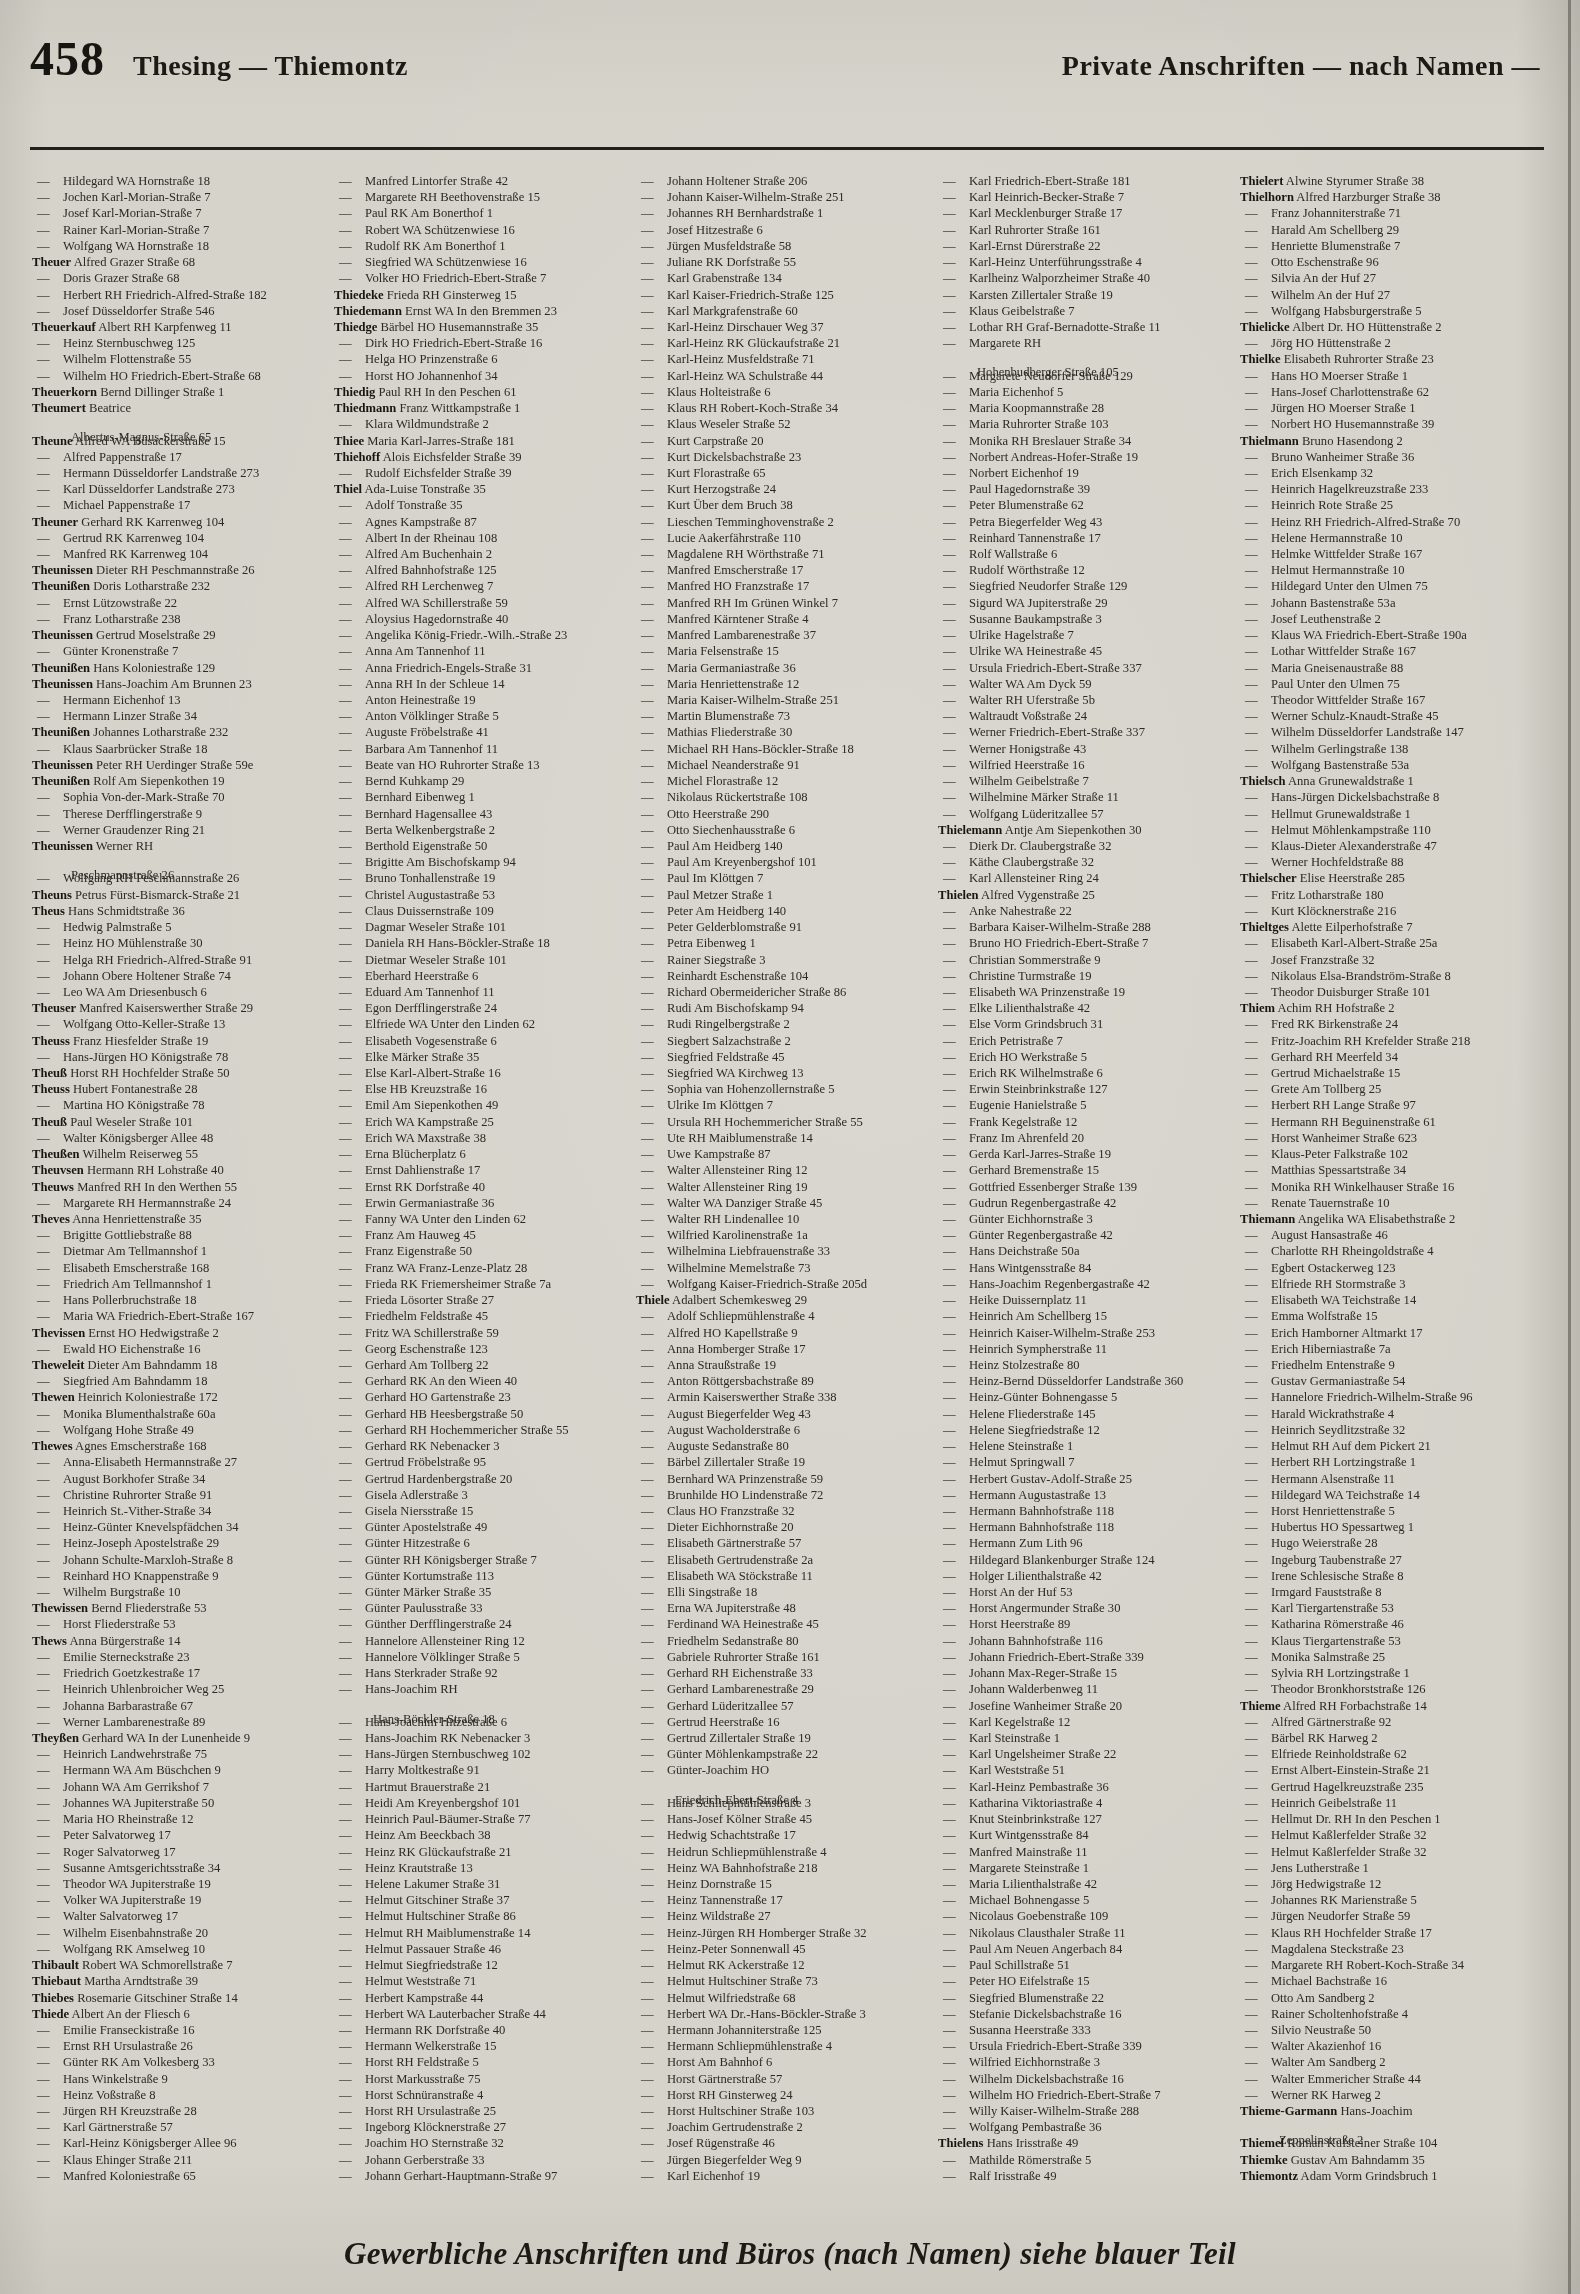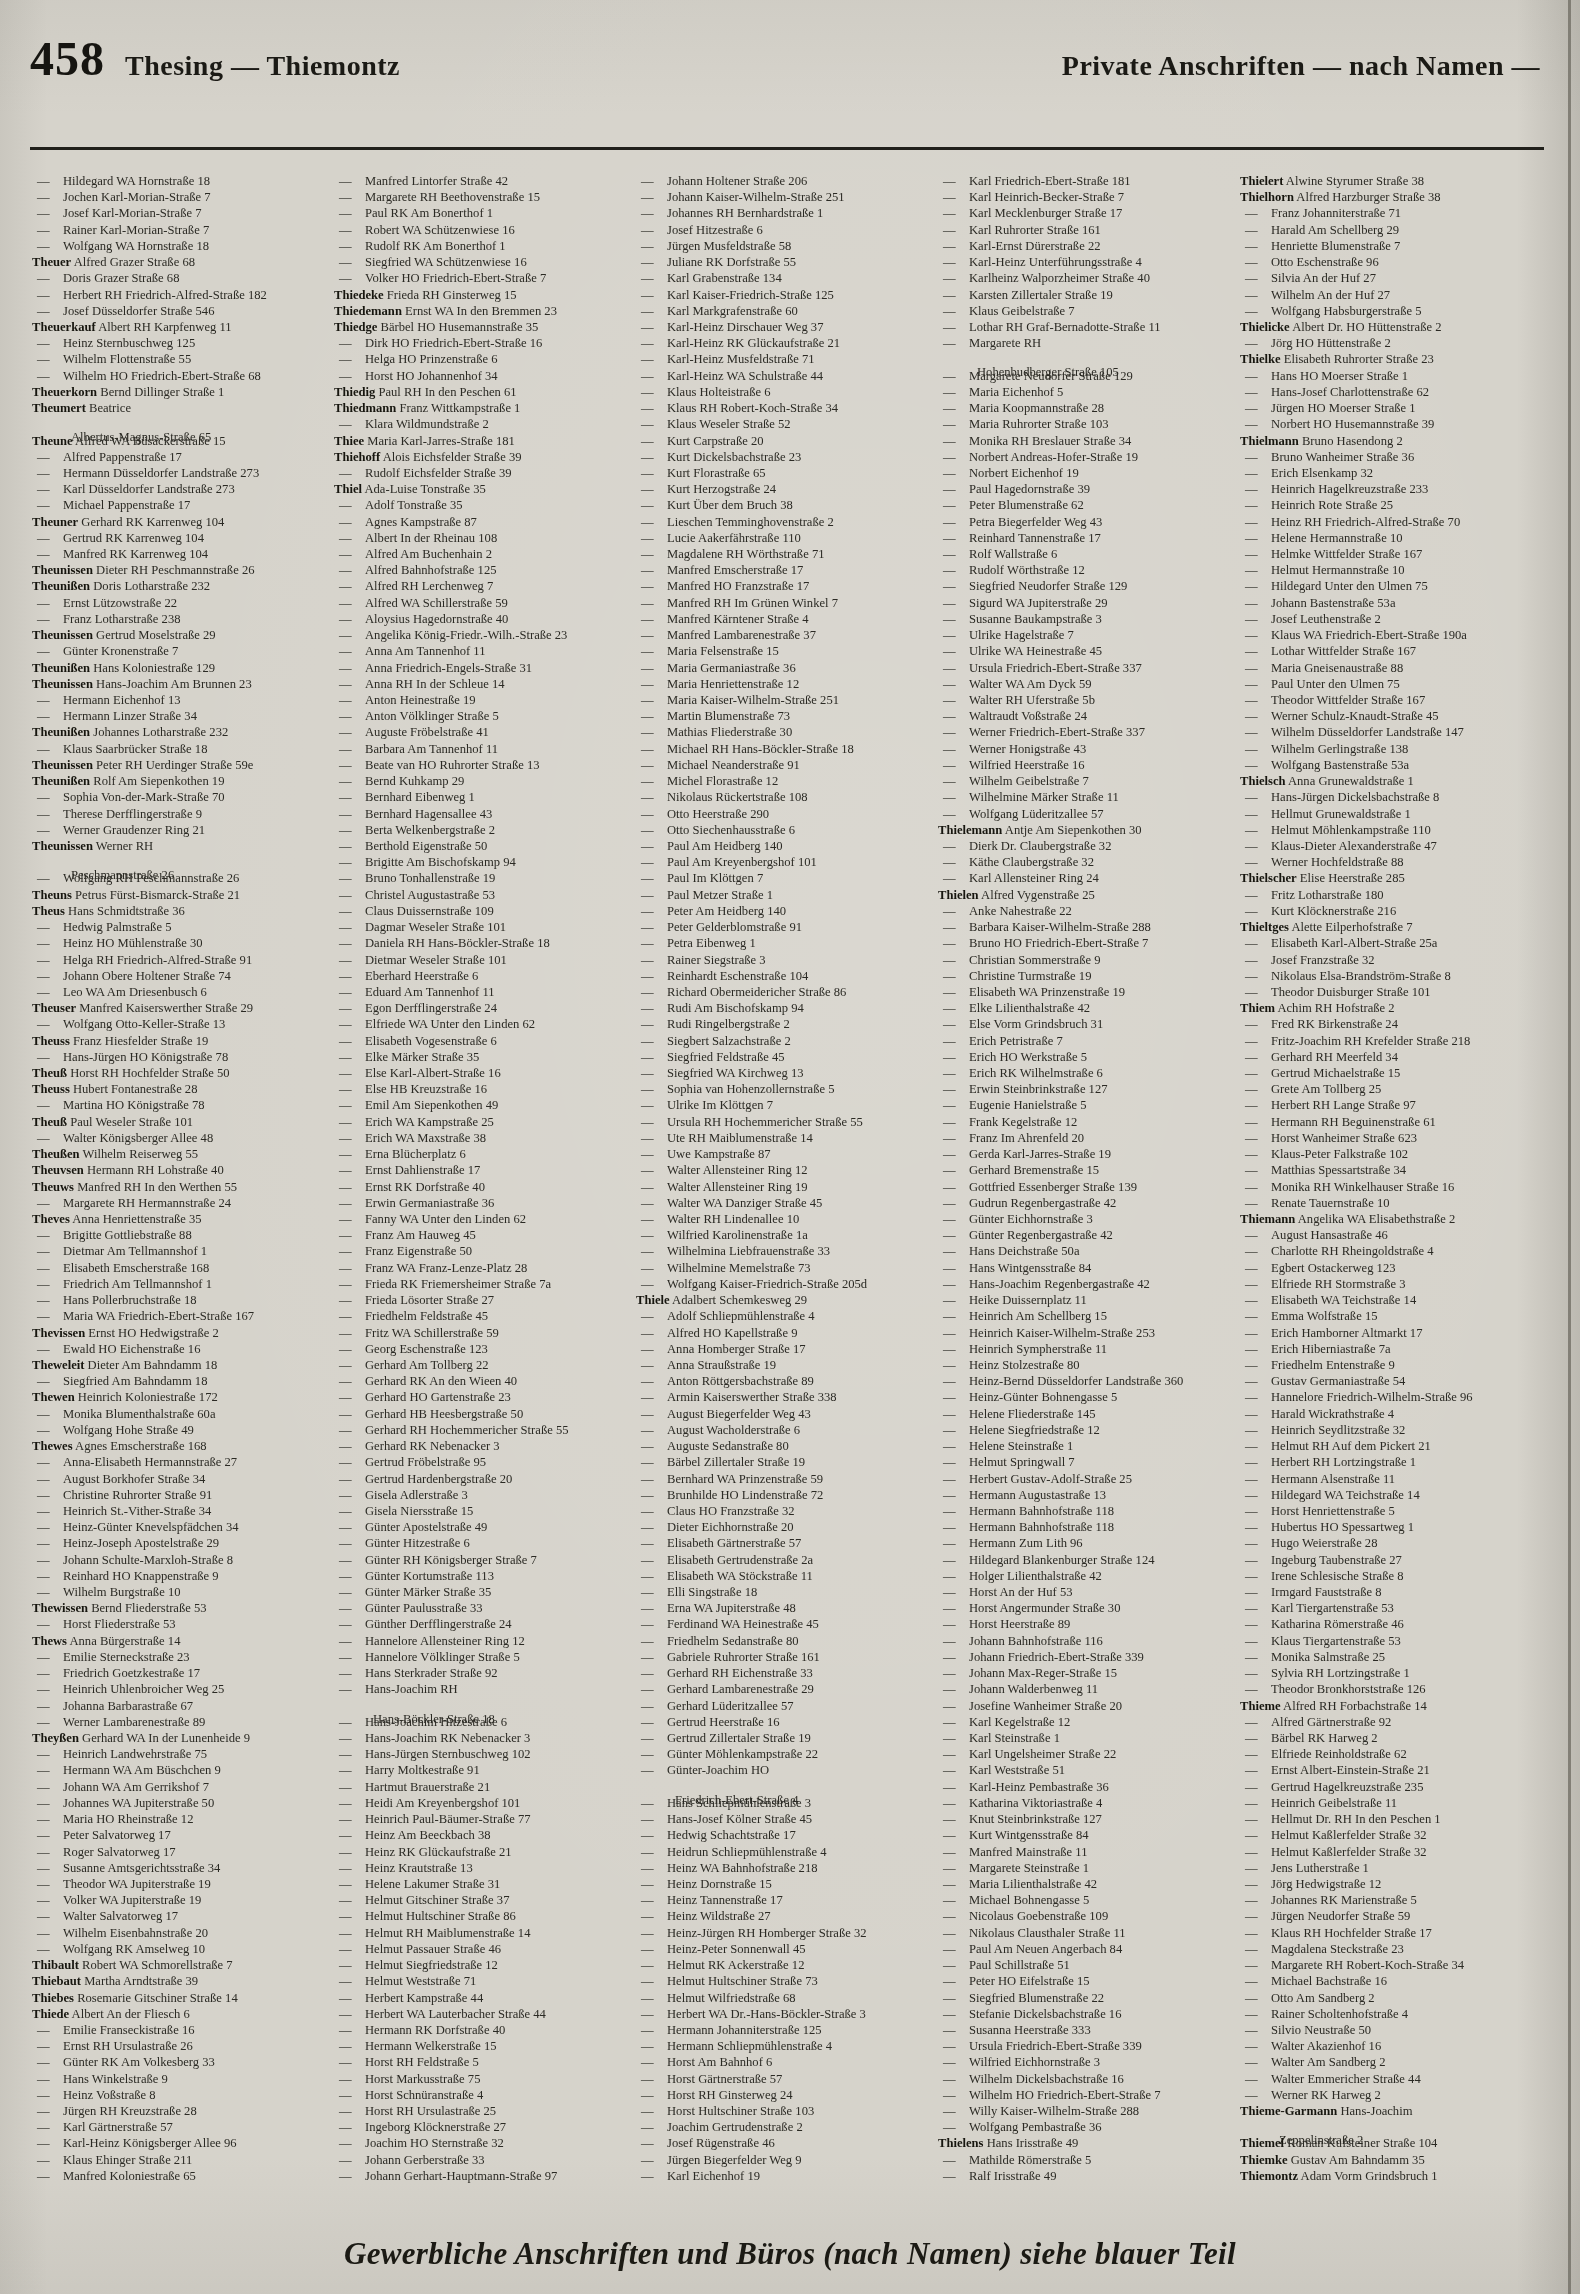--- a/index.html
+++ b/index.html
@@ -20,21 +20,21 @@
   .page-edge{
     position:absolute;top:0;bottom:0;right:9px;width:3px;
     background:#6e6b62;opacity:.75;
   }
   .header{
     position:absolute;top:34px;left:30px;right:40px;
     display:flex;justify-content:space-between;align-items:baseline;
   }
   .header-left{display:flex;align-items:baseline;}
   .page-number{font-size:48px;font-weight:700;color:#161511;letter-spacing:1px;line-height:1;}
-  .page-title{font-size:28px;font-weight:700;color:#1b1a15;margin-left:20px;letter-spacing:.5px;}
+  .page-title{font-size:28px;font-weight:700;color:#1b1a15;margin-left:28px;letter-spacing:.5px;}
   .header-right{font-size:28px;font-weight:700;color:#1b1a15;letter-spacing:.5px;margin-top:16px;}
   .rule{
     position:absolute;top:147px;left:30px;right:36px;height:3px;background:#21201b;
   }
   .columns{
     position:absolute;top:173px;left:30px;
     display:flex;gap:0;
   }
   .col{width:302px;flex:0 0 302px;}
   .line{

